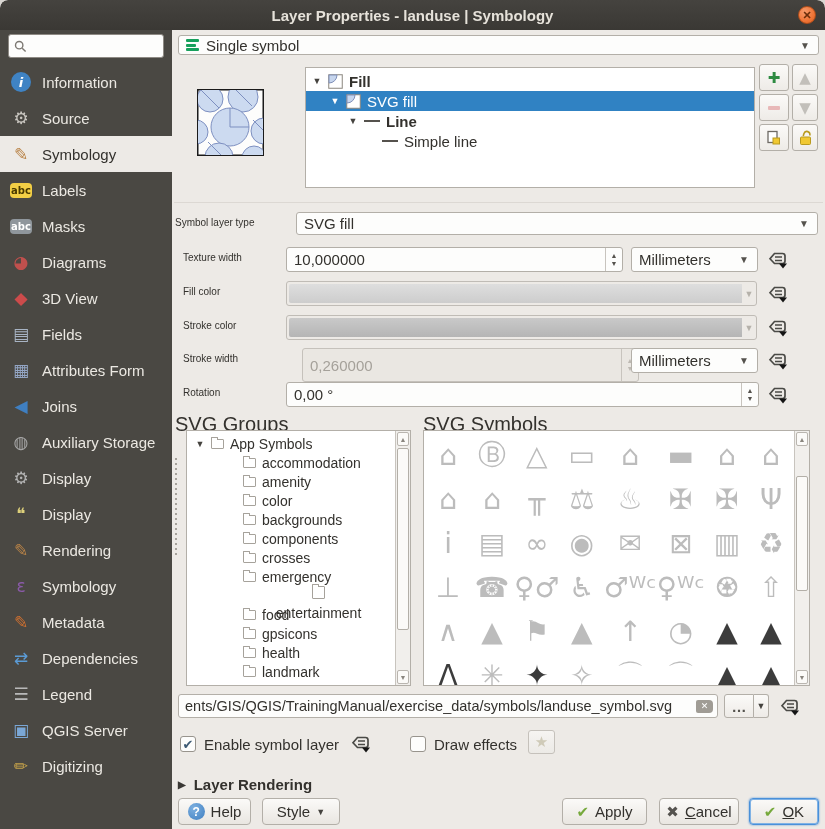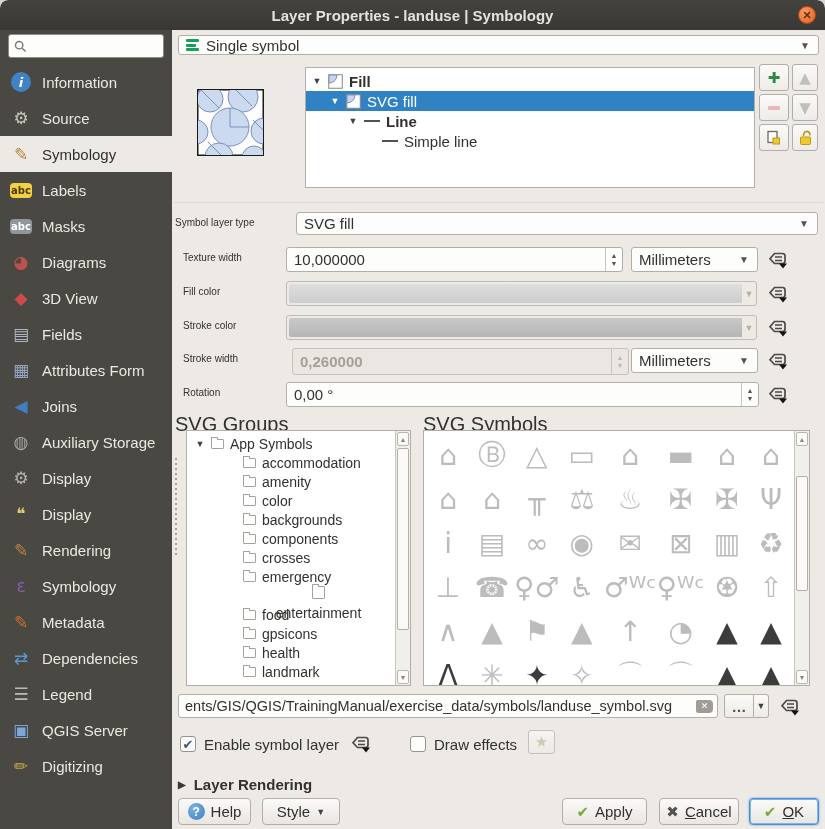--- a/index.html
+++ b/index.html
@@ -374,21 +374,21 @@
     <span class="dd" style="left:592px; top:286px;">
         <svg width="22" height="20" viewBox="0 0 22 20">
           <path d="M16.5,3.5 a2.5,2.5 0 0 1 2.5,2.5 v5 a2.5,2.5 0 0 1 -2.5,2.5 H8.5 L4,8.75 8.5,3.5 z" fill="none" stroke="#4a4a46" stroke-width="1.7"></path>
           <line x1="9" y1="7" x2="16" y2="7" stroke="#4a4a46" stroke-width="1.5"></line>
           <line x1="9" y1="10.5" x2="16" y2="10.5" stroke="#4a4a46" stroke-width="1.5"></line>
           <path d="M13,13.5 h8 l-4,5 z" fill="#141414"></path>
         </svg>
       </span>
 
     <span class="flabel" style="left:11px; top:323px;">Stroke width</span>
-    <div class="ctl spin disabled" style="left:120px; top:318px; width:337px; height:27px;font-weight:bold;">
+    <div class="ctl spin disabled" style="left:130px; top:318px; width:337px; height:34px;">
       <span class="val">0,260000</span>
       <span class="arrows">▲<br>▼</span>
     </div>
     <div class="ctl combo" style="left:459px; top:318px; width:127px; height:25px;">
       <span>Millimeters</span>
       <span class="arrow">▼</span>
     </div>
     <span class="dd" style="left:592px; top:319px;">
         <svg width="22" height="20" viewBox="0 0 22 20">
           <path d="M16.5,3.5 a2.5,2.5 0 0 1 2.5,2.5 v5 a2.5,2.5 0 0 1 -2.5,2.5 H8.5 L4,8.75 8.5,3.5 z" fill="none" stroke="#4a4a46" stroke-width="1.7"></path>

